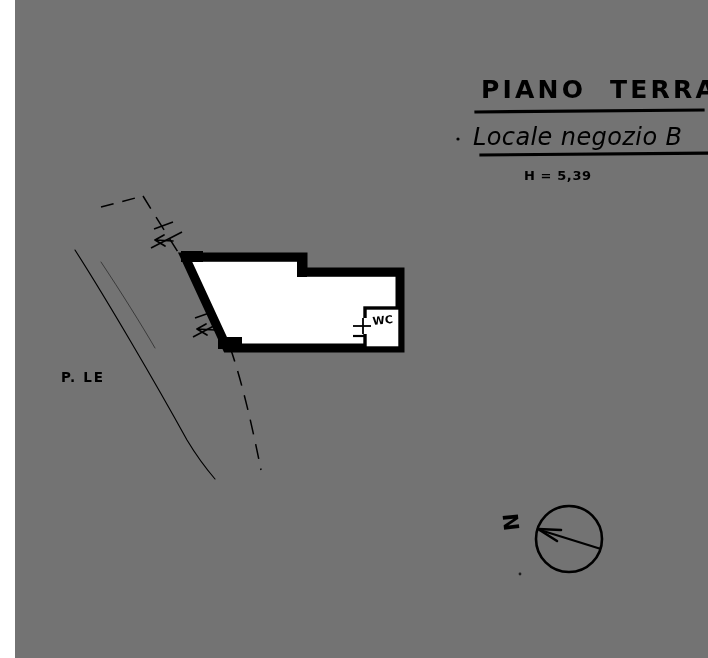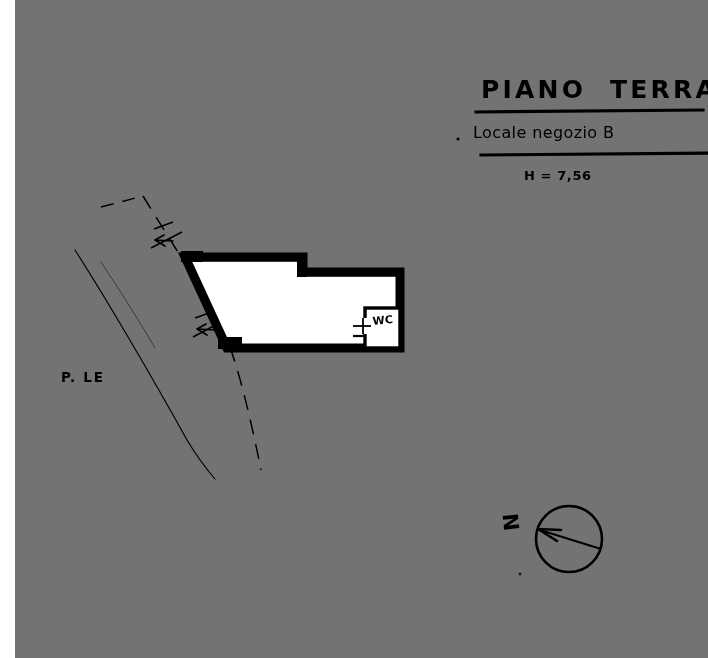--- a/index.html
+++ b/index.html
@@ -38,23 +38,24 @@
   }
   #title-main {
     left: 466px;
     top: 76px;
     font-size: 25px;
     letter-spacing: 3.2px;
   }
   #title-sub {
     left: 458px;
     top: 124px;
-    font-size: 16px;
+    font-size: 24px;
     font-weight: normal;
     letter-spacing: 0.4px;
+    font-style: italic;
   }
   #height-note {
     left: 509px;
     top: 169px;
     font-size: 13px;
     letter-spacing: 0.6px;
   }
   #street-label {
     left: 14px;
     top: 339px;
@@ -149,21 +150,21 @@
       <path d="M 523 529 L 546 530 M 523 529 L 542 541" fill="none" stroke="#000000" stroke-width="2.6" stroke-linecap="round"></path>
       <circle cx="505" cy="574" r="1.4" fill="#000000" opacity="0.75"></circle>
     </g>
 
   </svg>
 
   <div class="lettering" id="title-main">PIANO  TERRA</div>
 
   <div class="lettering" id="title-sub">Locale negozio B</div>
 
-  <div class="lettering" id="height-note">H = 7,56</div>
+  <div class="lettering" id="height-note">H = 5,39</div>
 
   <div class="lettering" id="street-label">
     <span class="l1">P. LE</span>
   </div>
 
   <div class="lettering" id="wc-label">WC</div>
 
   <div class="lettering" id="north-letter">N</div>
 
 </div>

